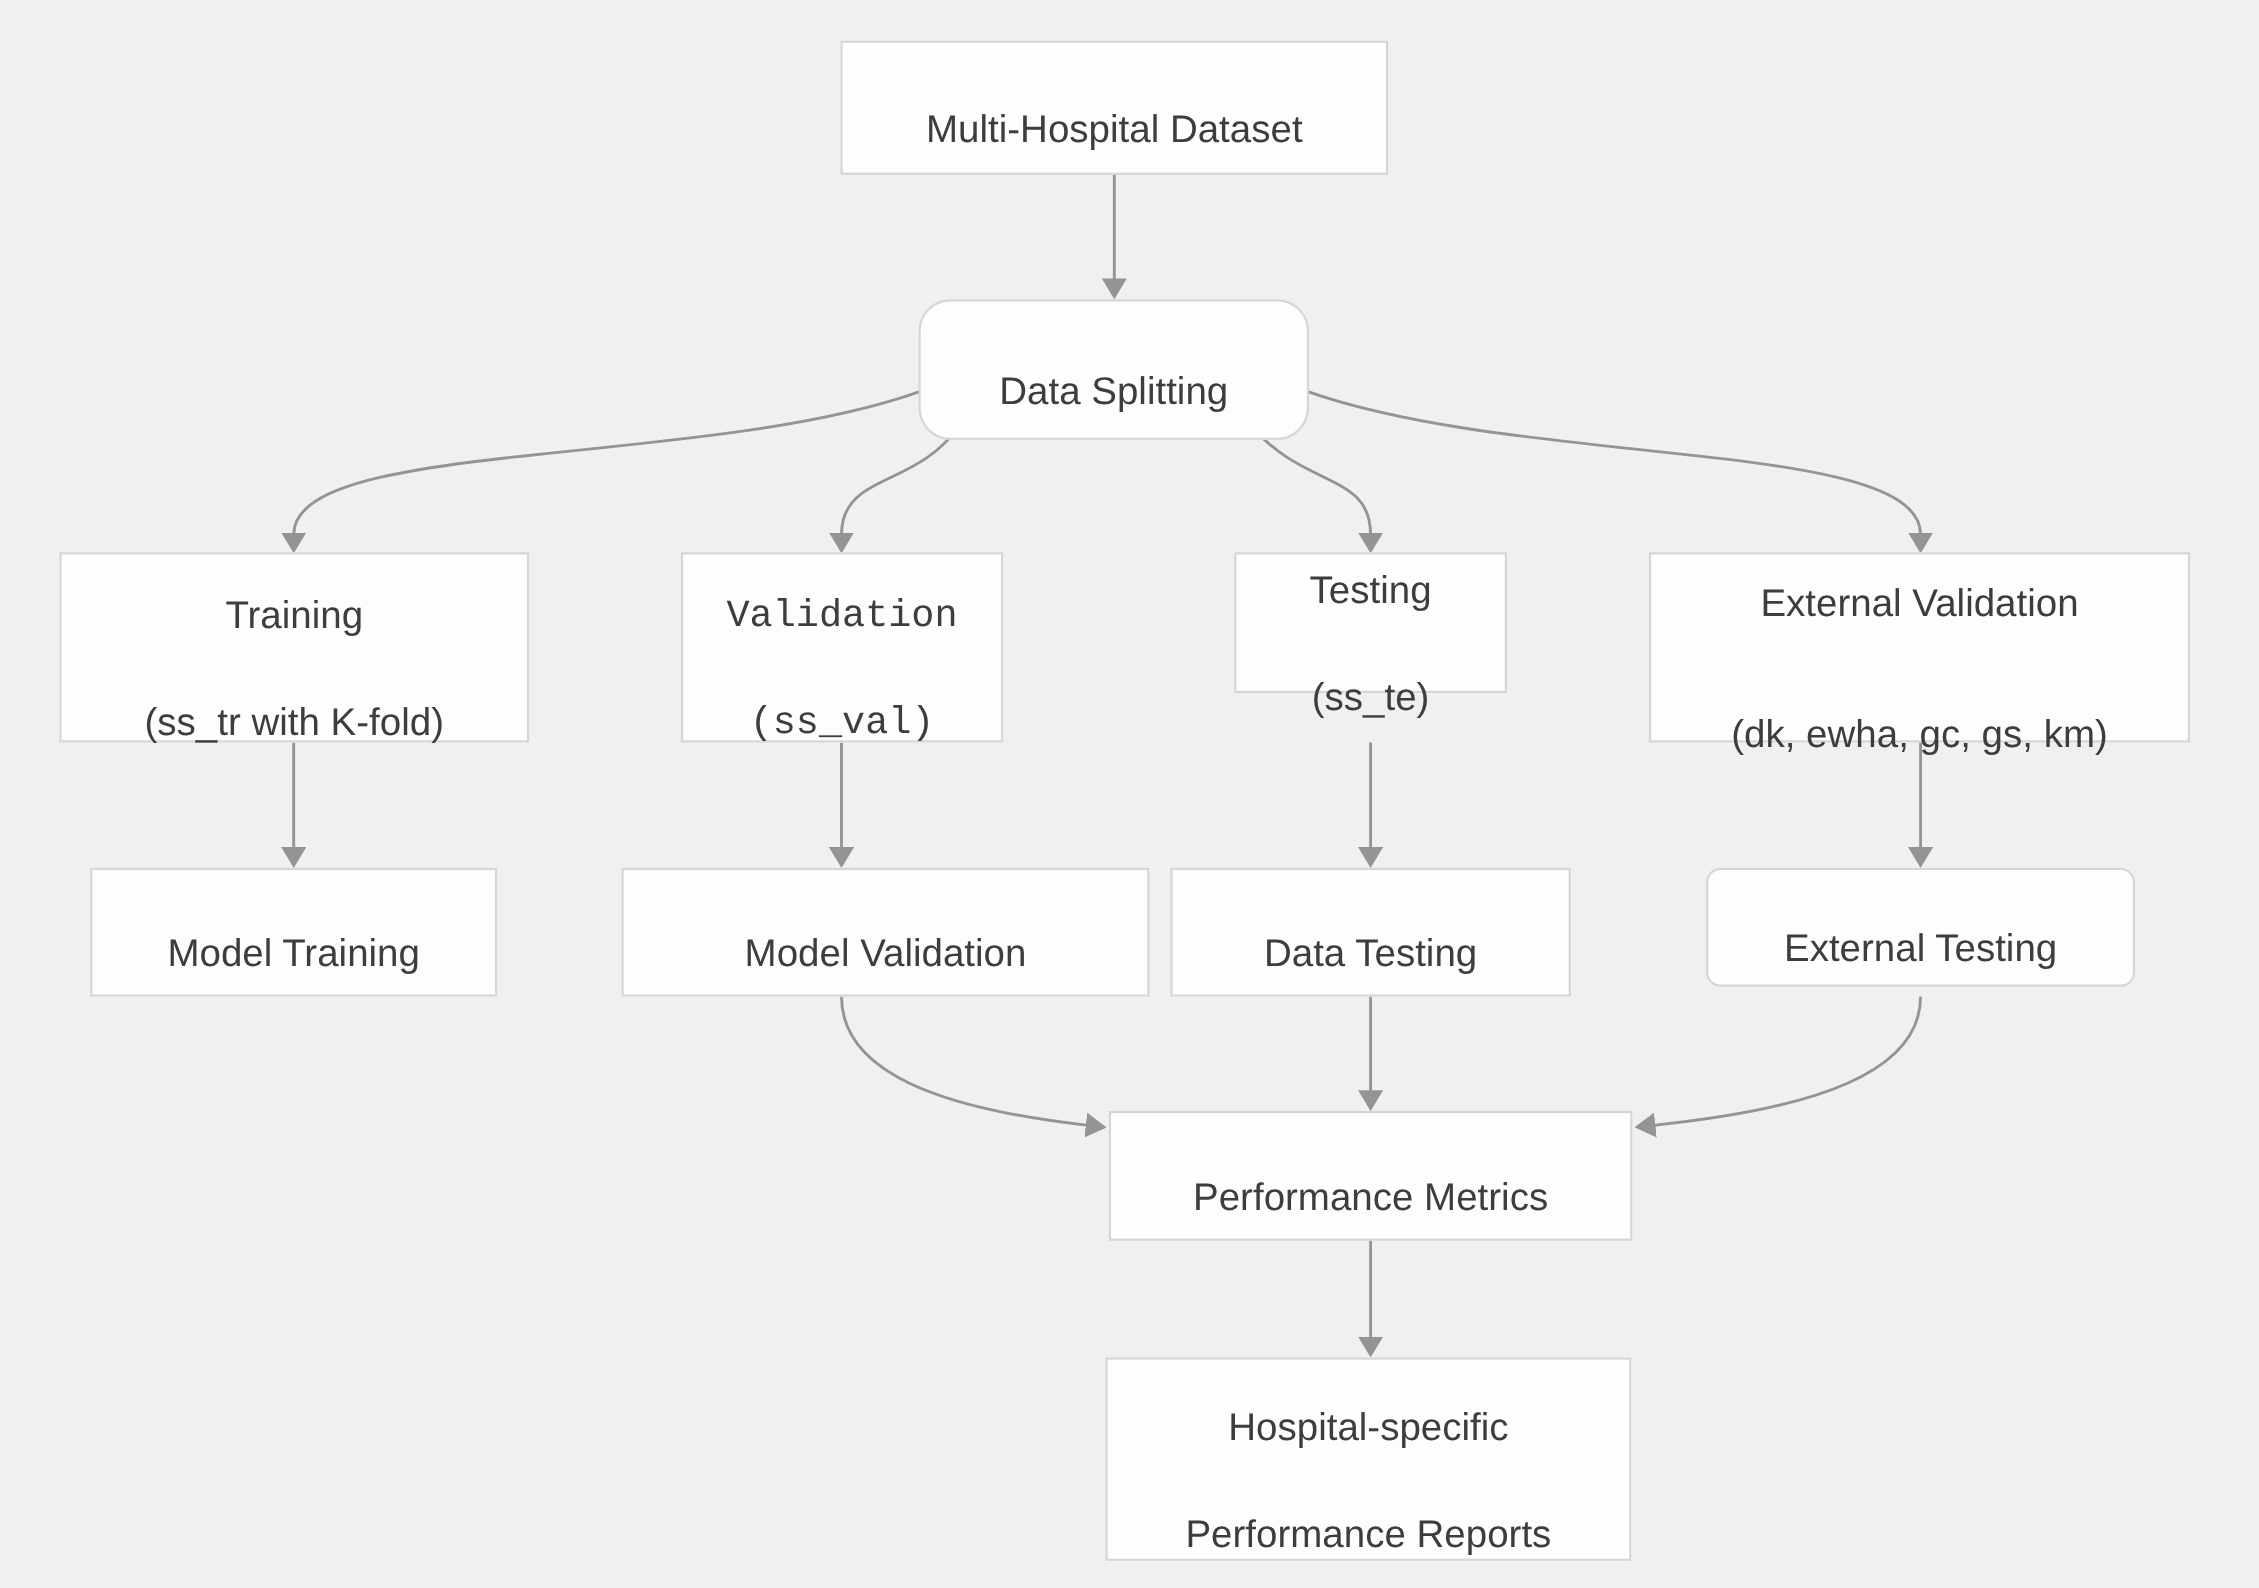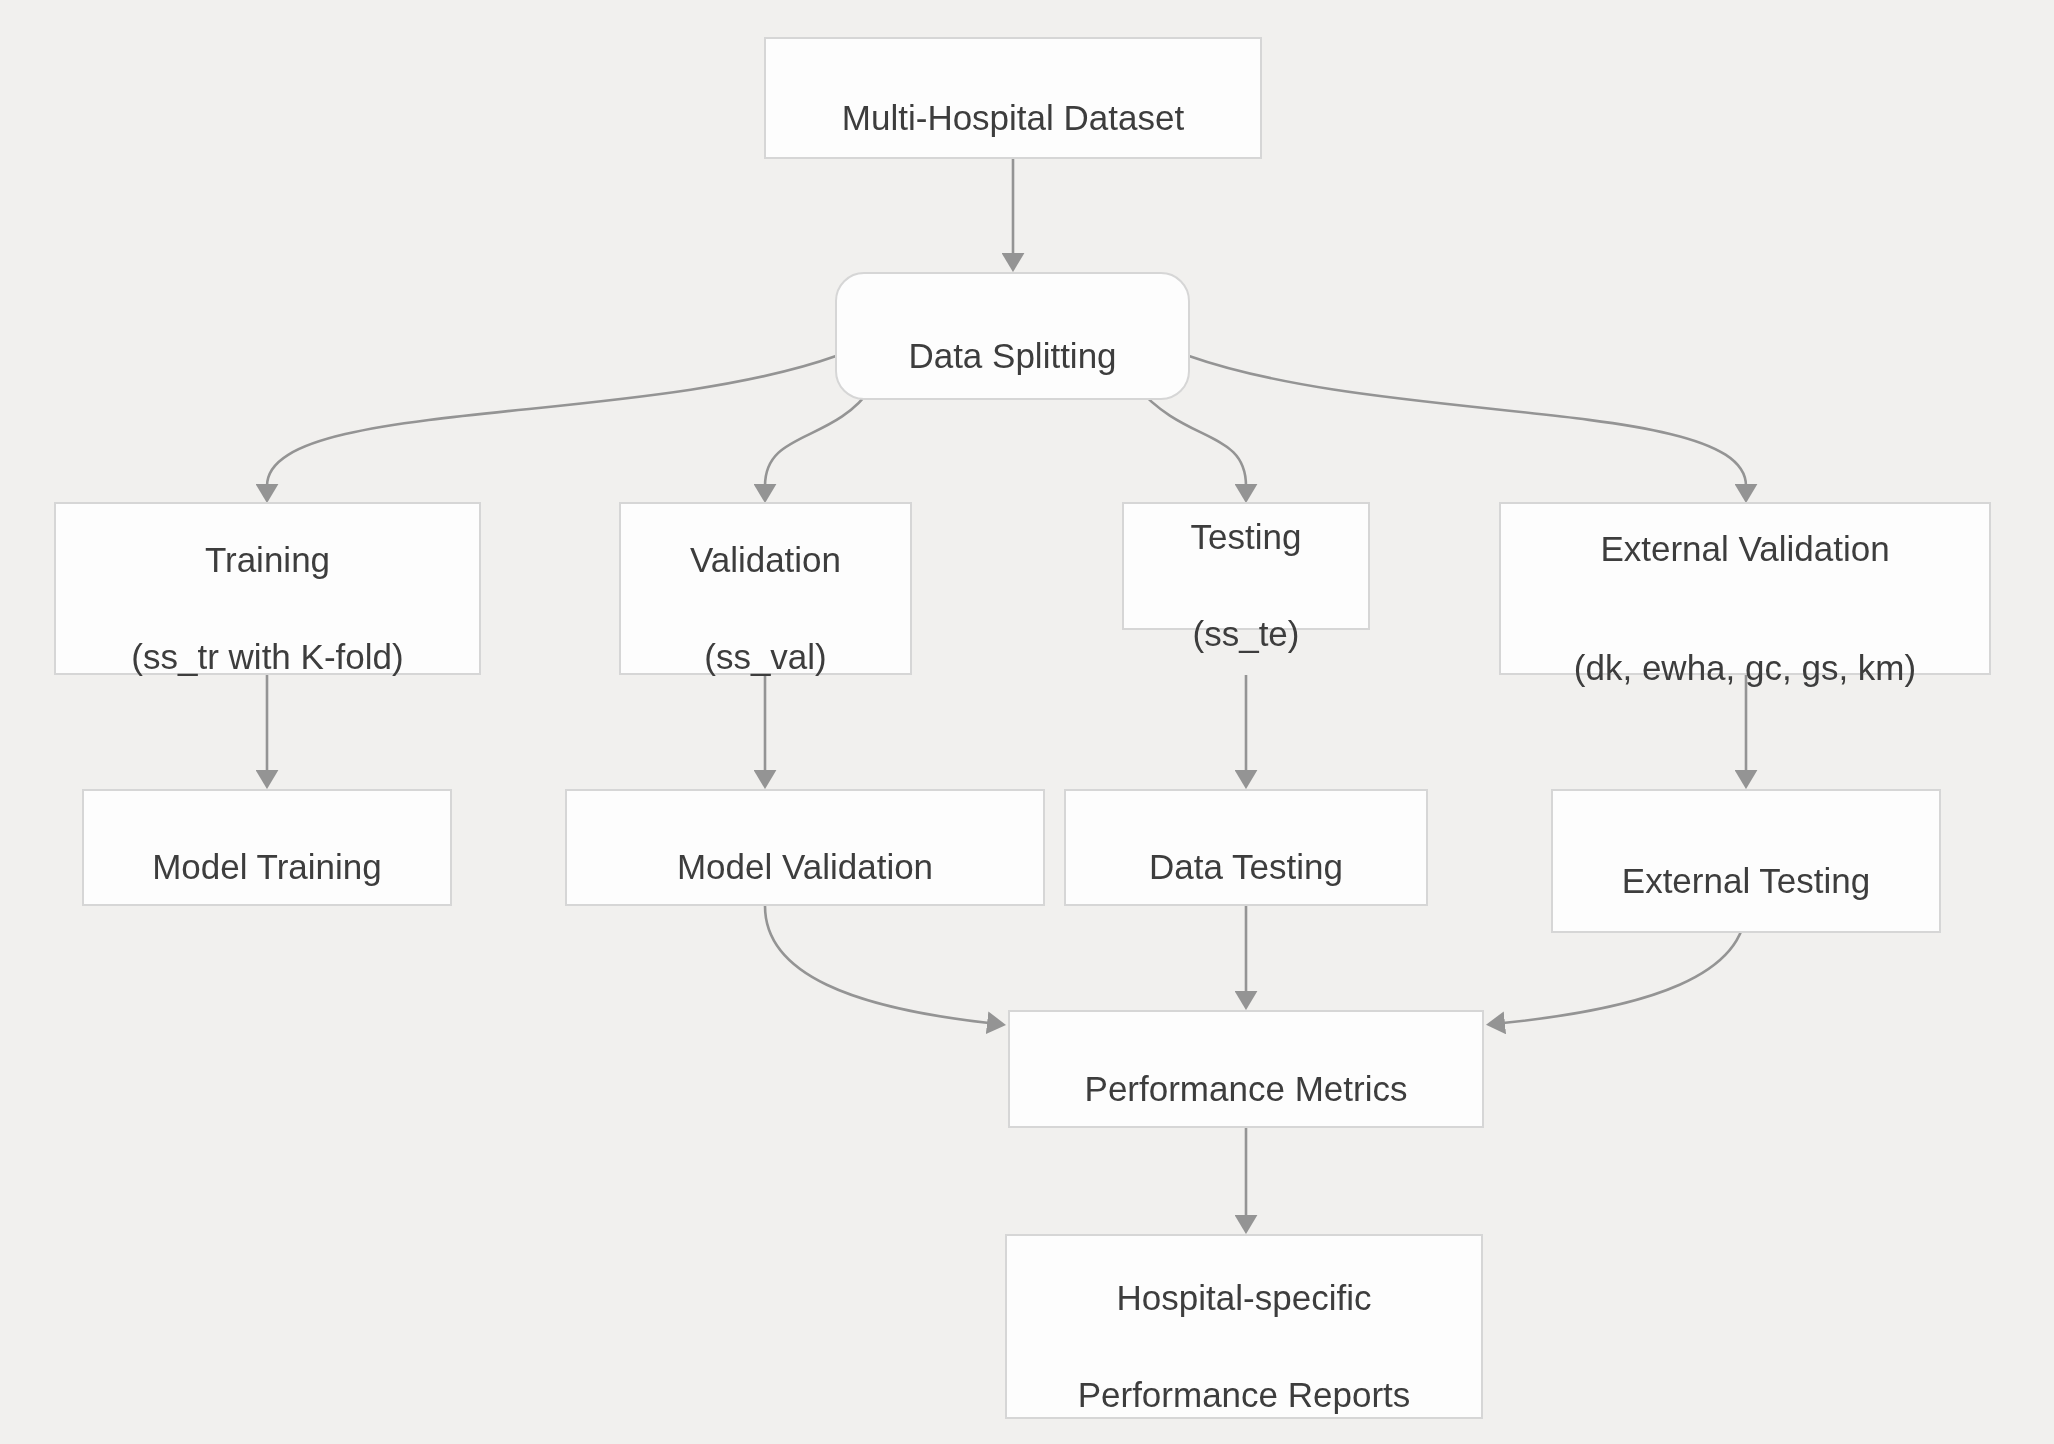--- a/index.html
+++ b/index.html
@@ -83,21 +83,21 @@
 
   <div class="node" style="left:835px; top:272px; width:355px; height:128px;border-radius:29px;">
     <span class="label">Data Splitting</span>
   </div>
 
   <div class="node" style="left:54px; top:502px; width:427px; height:173px;">
     <span class="label">Training</span>
     <span class="label">(ss_tr with K-fold)</span>
   </div>
 
-  <div class="node" style="left:619px; top:502px; width:293px; height:173px;">
+  <div class="node" style="left:619px; top:502px; width:293px; height:173px;font-family:Liberation Mono, monospace;">
     <span class="label">Validation</span>
     <span class="label">(ss_val)</span>
   </div>
 
   <div class="node" style="left:1122px; top:502px; width:248px; height:128px;">
     <span class="label">Testing</span>
     <span class="label">(ss_te)</span>
   </div>
 
   <div class="node" style="left:1499px; top:502px; width:492px; height:173px;gap:22px;">
@@ -110,21 +110,21 @@
   </div>
 
   <div class="node" style="left:565px; top:789px; width:480px; height:117px;align-items:center;">
     <span class="label">Model Validation</span>
   </div>
 
   <div class="node" style="left:1064px; top:789px; width:364px; height:117px;">
     <span class="label">Data Testing</span>
   </div>
 
-  <div class="node" style="left:1551px; top:789px; width:390px; height:144px;">
+  <div class="node" style="left:1551px; top:789px; width:390px; height:108px;border-radius:13px;">
     <span class="label">External Testing</span>
   </div>
 
   <div class="node" style="left:1008px; top:1010px; width:476px; height:118px;">
     <span class="label">Performance Metrics</span>
   </div>
 
   <div class="node" style="left:1005px; top:1234px; width:478px; height:185px;">
     <span class="label">Hospital-specific</span>
     <span class="label">Performance Reports</span>

